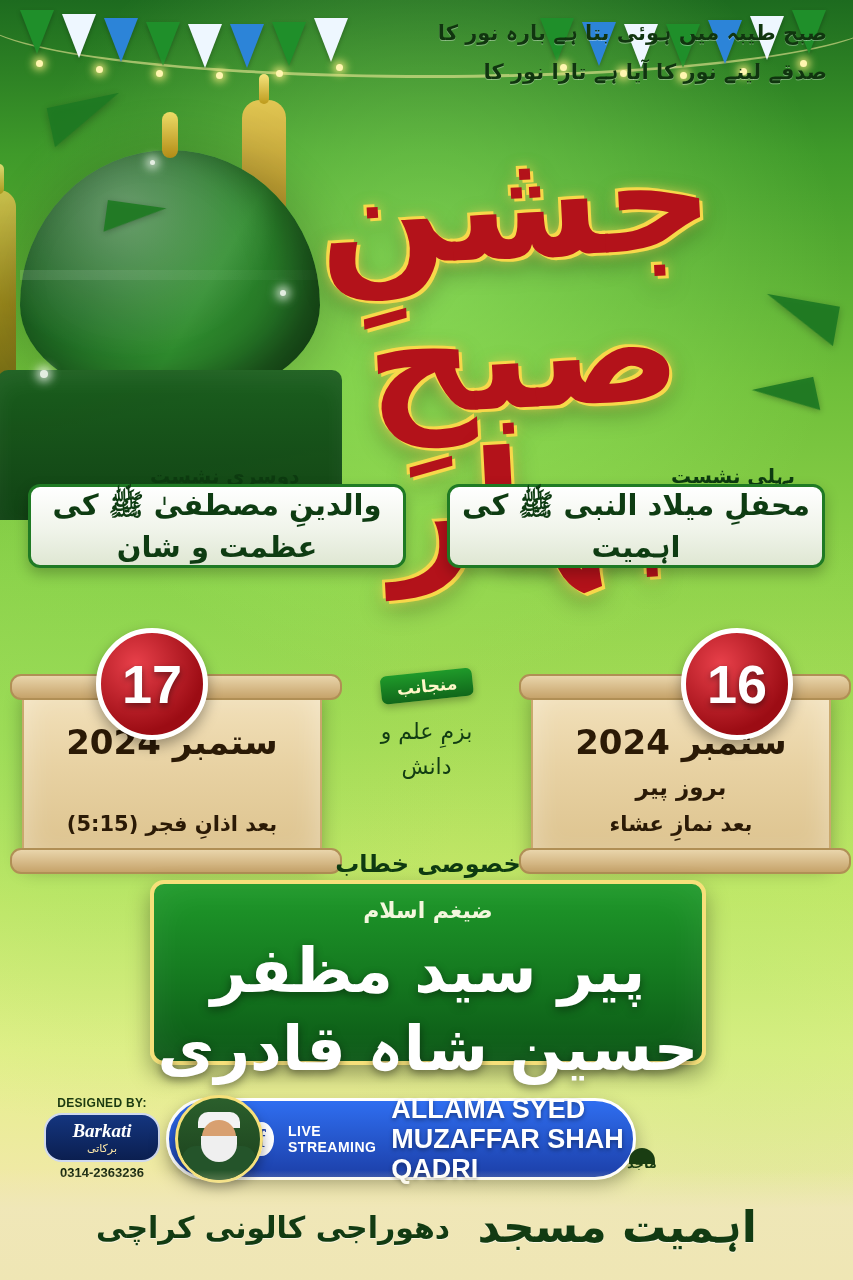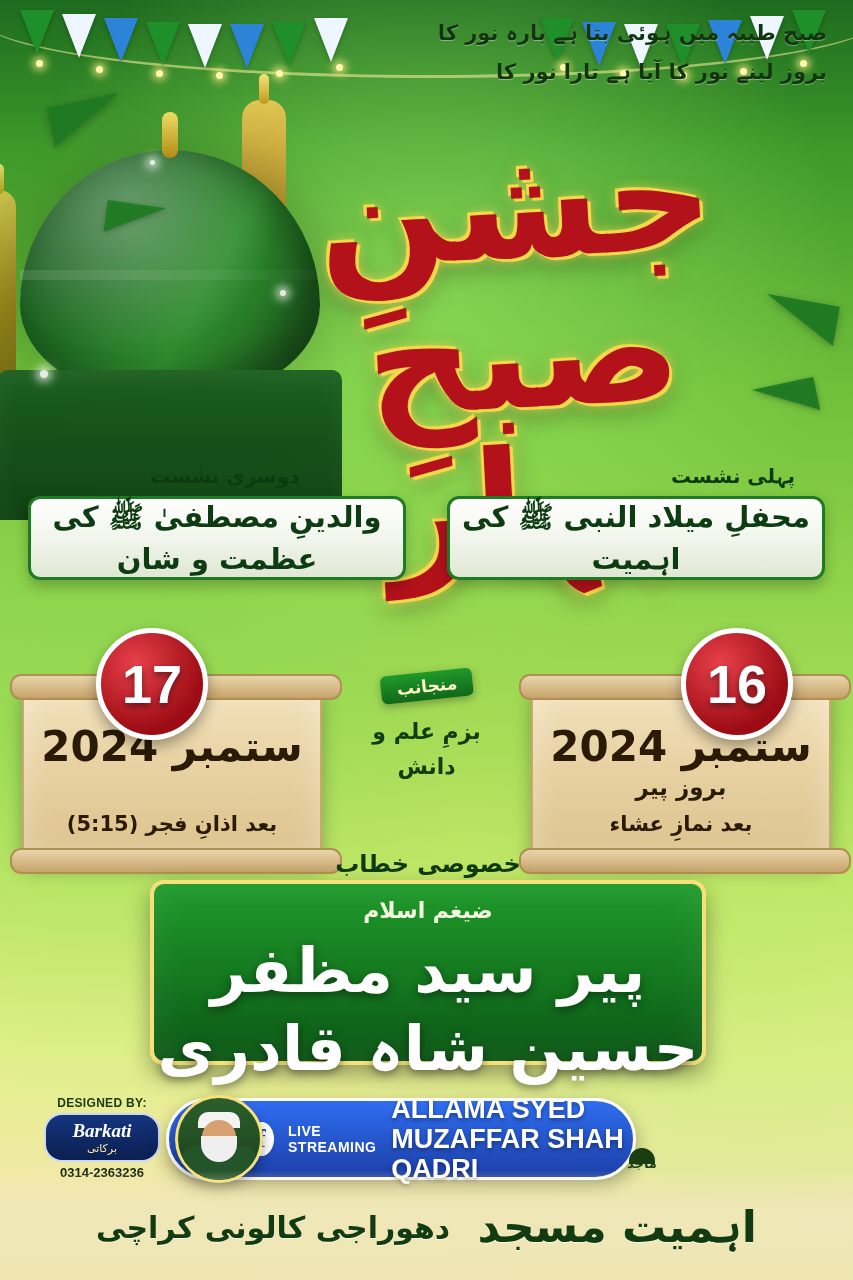--- a/index.html
+++ b/index.html
@@ -122,21 +122,21 @@
   .title-sub {
     position:absolute; right:300px; top:292px;
     direction:rtl; font-family:"DejaVu Sans", sans-serif;
     font-size:40px; font-weight:700; color:#0d3b10;
     text-shadow:0 1px 0 rgba(255,255,255,.4);
   }
 
   
   .sessions { position:absolute; left:0; right:0; top:470px; height:140px; }
   .session {
-    position:absolute; top:26px; width:378px; height:84px;
+    position:absolute; top:14px; width:378px; height:84px;
     border-radius:12px;
     background:linear-gradient(180deg,#ffffff 0%, #f0f4ea 55%, #dfe7d3 100%);
     border:3px solid #1f7a24;
     box-shadow:0 6px 14px rgba(0,0,0,.25);
     display:flex; align-items:center; justify-content:center;
     direction:rtl;
   }
   .session .txt {
     font-family:"DejaVu Sans", sans-serif; font-size:29px; font-weight:700;
     color:#0e3c12; text-align:center; padding:0 10px;
@@ -167,41 +167,41 @@
     border:2px solid #b08f55; border-radius:11px;
   }
   .scroll:before { top:-14px; }
   .scroll:after { bottom:-14px; }
   .scroll.right { right:22px; }
   .scroll.left  { left:22px; }
   .scroll .s-line {
     position:absolute; width:100%; text-align:center;
     font-family:"DejaVu Sans", sans-serif; color:#2b1a06; font-weight:700;
   }
-  .scroll .dateline { top:34px; font-size:42px; }
+  .scroll .dateline { top:34px; font-size:34px; }
   .scroll .dayline  { top:86px; font-size:23px; }
   .scroll .timeline { top:124px; font-size:21px; }
 
   .daybadge {
     position:absolute; top:0; width:112px; height:112px; border-radius:50%;
     background:radial-gradient(circle at 34% 30%, #e8404a, #9c0c14 70%);
     border:5px solid #ffffff;
     box-shadow:0 6px 14px rgba(0,0,0,.35);
     display:flex; align-items:center; justify-content:center;
     color:#fff; font-family:"Liberation Sans", sans-serif;
     font-size:54px; font-weight:700;
     text-shadow:0 3px 6px rgba(0,0,0,.45);
   }
   .daybadge.right { right:60px; }
   .daybadge.left  { left:96px; }
 
   .center-note {
     position:absolute; left:50%; transform:translateX(-50%); top:86px;
     width:160px; text-align:center; direction:rtl;
-    font-family:"DejaVu Sans", sans-serif; font-size:22px; font-weight:700;
+    font-family:"DejaVu Sans", sans-serif; font-size:22px; font-weight:400;
     color:#123d13; line-height:1.6;
   }
   .center-chip {
     position:absolute; left:50%; transform:translateX(-50%) rotate(-6deg); top:44px;
     padding:4px 16px; border-radius:6px;
     background:linear-gradient(180deg,#1f9a2a,#11671a);
     color:#fff7c8; font-family:"DejaVu Sans", sans-serif;
     font-size:17px; font-weight:700; direction:rtl;
     box-shadow:0 3px 8px rgba(0,0,0,.3);
   }
@@ -376,21 +376,21 @@
       <div class="bulb" style="left:560px; top:60px;"></div>
       <div class="bulb" style="left:620px; top:66px;"></div>
       <div class="bulb" style="left:680px; top:68px;"></div>
       <div class="bulb" style="left:740px; top:64px;"></div>
       <div class="bulb" style="left:800px; top:56px;"></div>
     </div>
   </div>
 
   <div class="couplet">
     <div>صبح طیبہ میں ہوئی بتا ہے بارہ نور کا</div>
-    <div>بروز لینے نور کا آیا ہے تارا نور کا</div>
+    <div>صدقے لینے نور کا آیا ہے تارا نور کا</div>
   </div>
 
   <div class="title-block">
     <div class="title-main">جشنِ صبحِ بہار</div>
   </div>
 
   <div class="sessions">
     <div class="session-tag r">پہلی نشست</div>
     <div class="session right">
       <div class="txt">محفلِ میلاد النبی ﷺ کی اہمیت</div>

